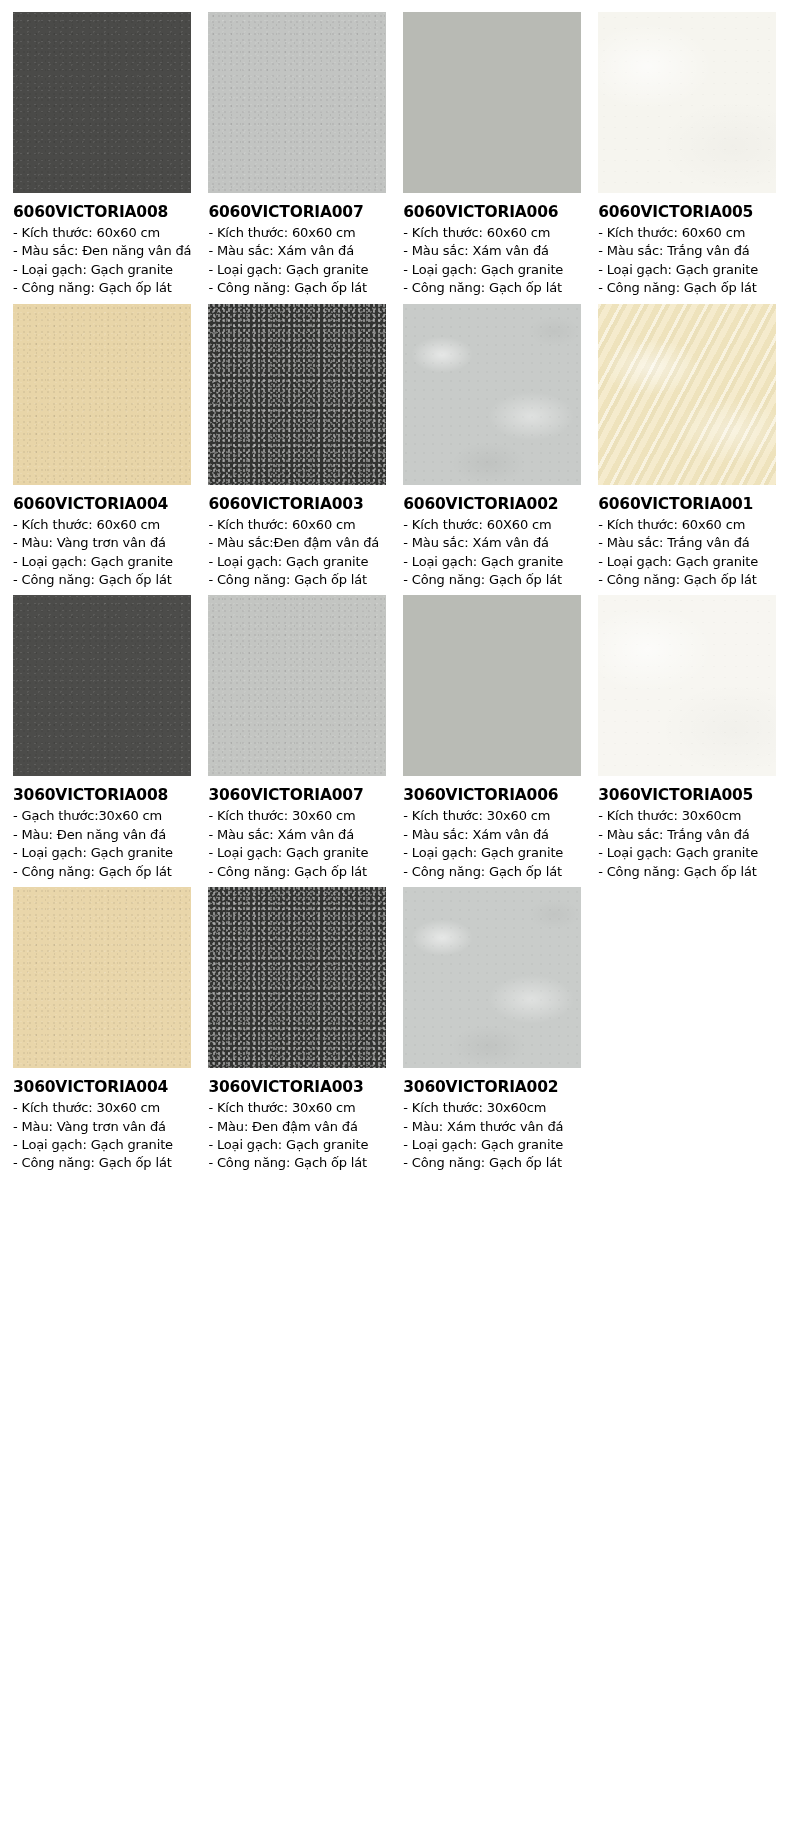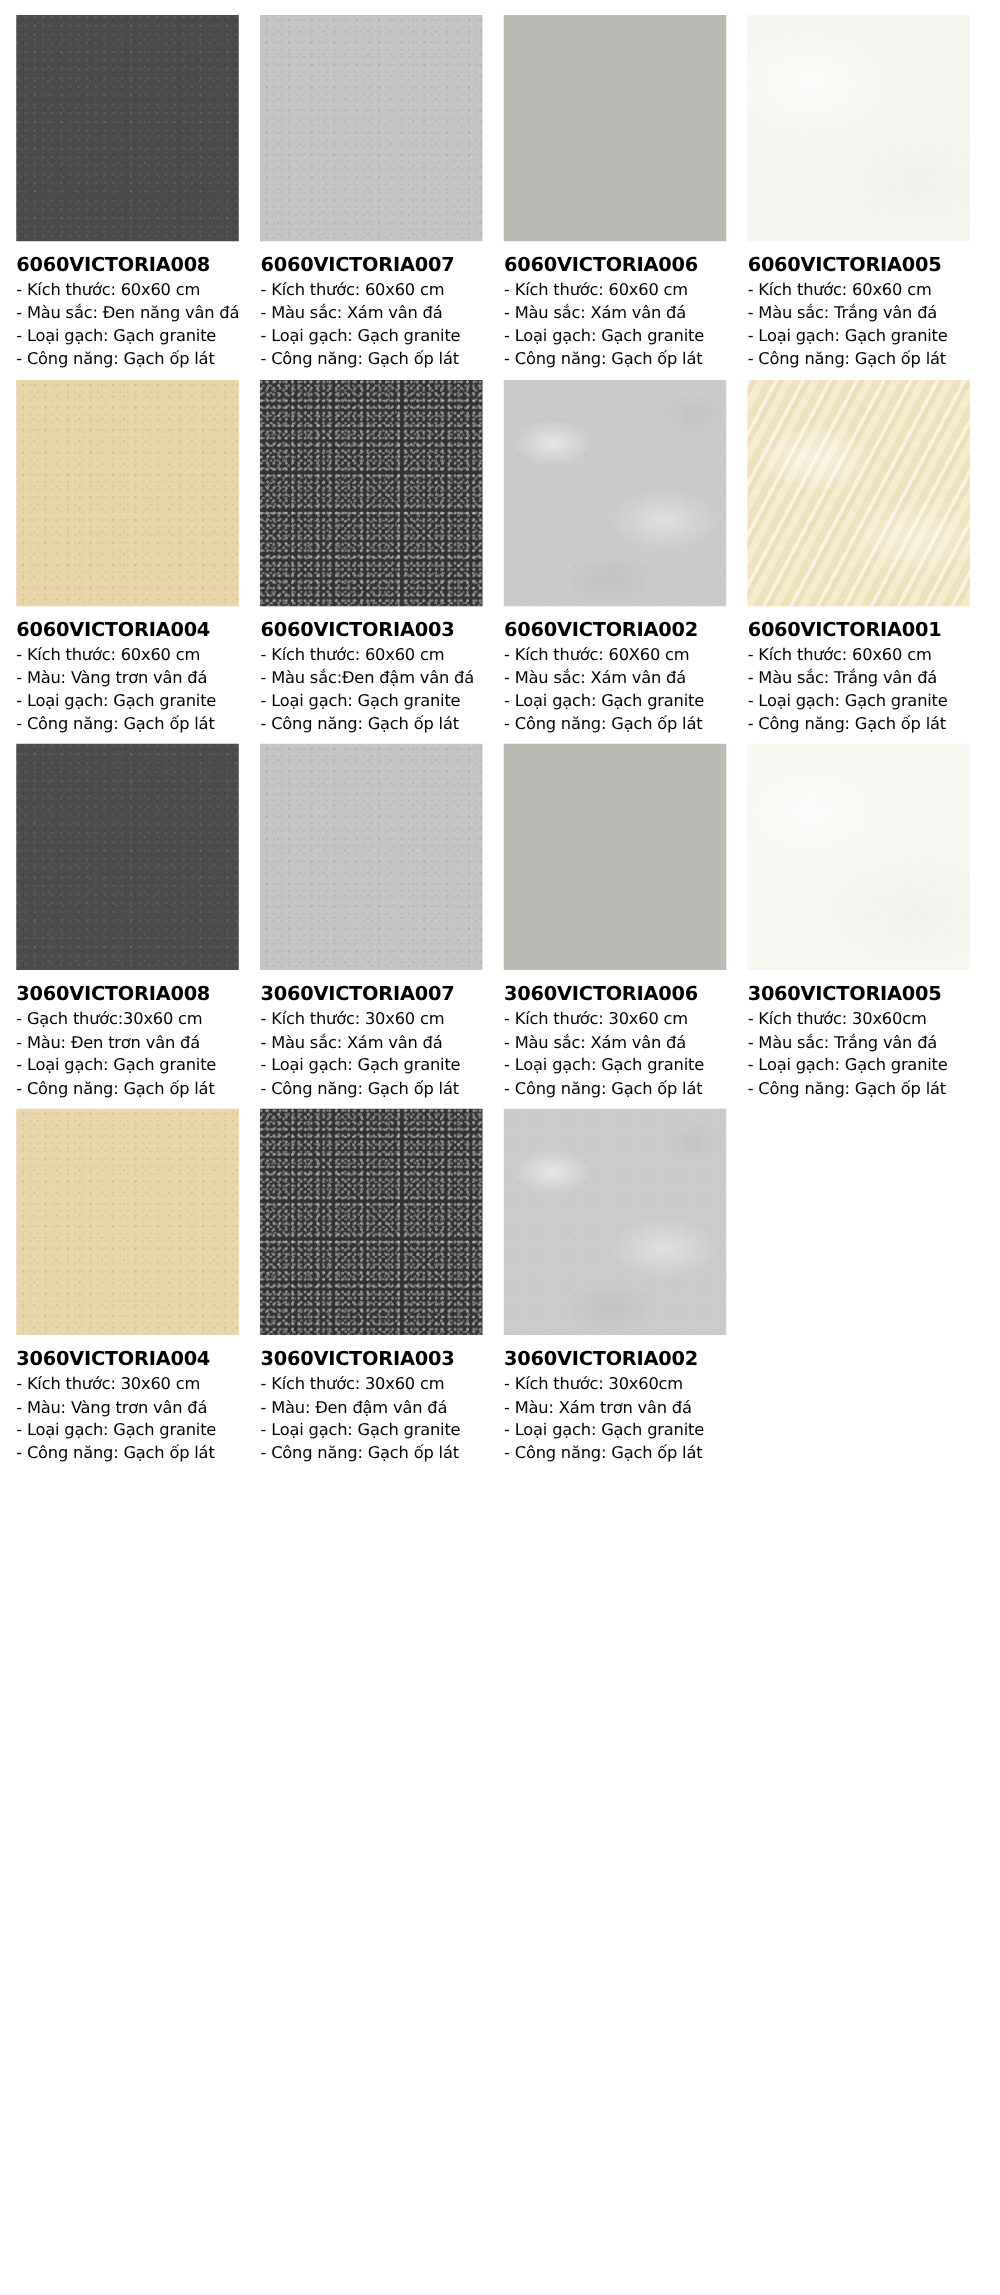--- a/index.html
+++ b/index.html
@@ -192,21 +192,21 @@
         <li>- Màu sắc: Trắng vân đá</li>
         <li>- Loại gạch: Gạch granite</li>
         <li>- Công năng: Gạch ốp lát</li>
       </ul>
     </article>
     <article class="tile-card">
       <div class="swatch tex-fine" style="background-color: rgb(76, 76, 74);"></div>
       <h3 class="tile-title">3060VICTORIA008</h3>
       <ul class="spec-list">
         <li>- Gạch thước:30x60 cm</li>
-        <li>- Màu: Đen trơn vân đá</li>
+        <li>- Màu: Đen năng vân đá</li>
         <li>- Loại gạch: Gạch granite</li>
         <li>- Công năng: Gạch ốp lát</li>
       </ul>
     </article>
     <article class="tile-card">
       <div class="swatch tex-fine" style="background-color: rgb(195, 197, 194);"></div>
       <h3 class="tile-title">3060VICTORIA007</h3>
       <ul class="spec-list">
         <li>- Kích thước: 30x60 cm</li>
         <li>- Màu sắc: Xám vân đá</li>
@@ -252,18 +252,18 @@
         <li>- Màu: Đen đậm vân đá</li>
         <li>- Loại gạch: Gạch granite</li>
         <li>- Công năng: Gạch ốp lát</li>
       </ul>
     </article>
     <article class="tile-card">
       <div class="swatch tex-stone" style="background-color: rgb(201, 204, 202);"></div>
       <h3 class="tile-title">3060VICTORIA002</h3>
       <ul class="spec-list">
         <li>- Kích thước: 30x60cm</li>
-        <li>- Màu: Xám trơn vân đá</li>
+        <li>- Màu: Xám thước vân đá</li>
         <li>- Loại gạch: Gạch granite</li>
         <li>- Công năng: Gạch ốp lát</li>
       </ul>
     </article>
   </main>
 
 </body></html>

